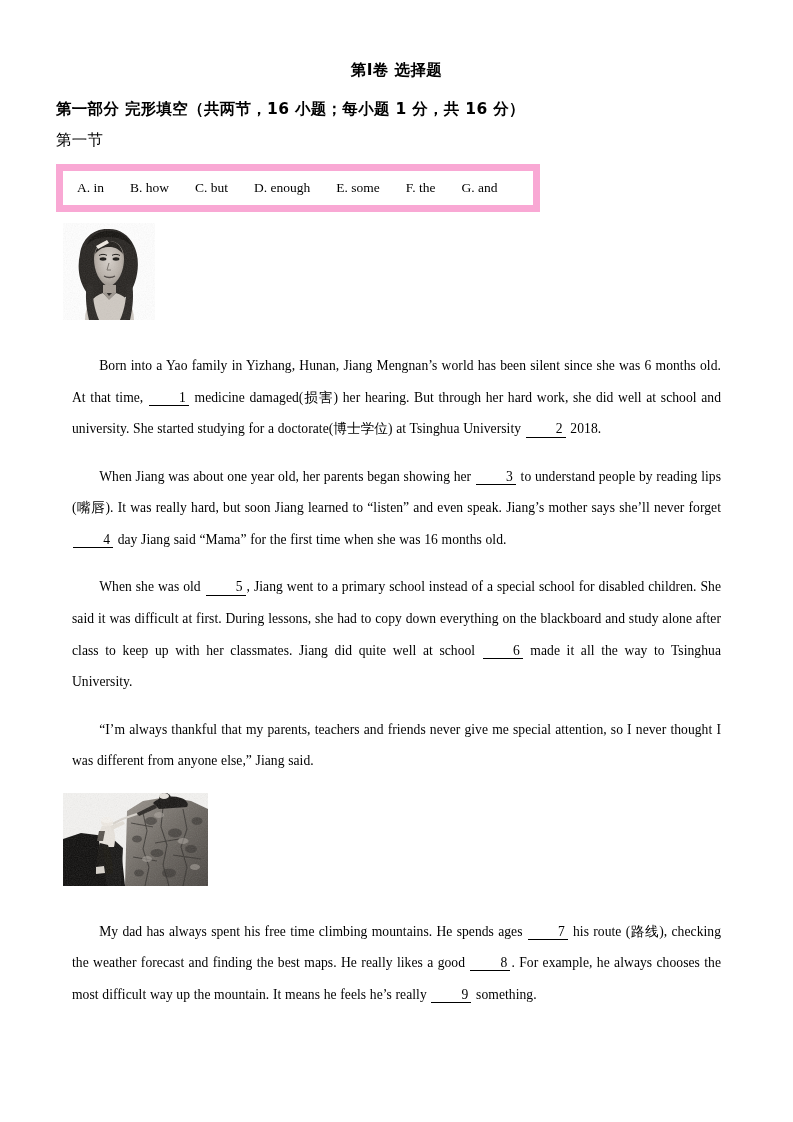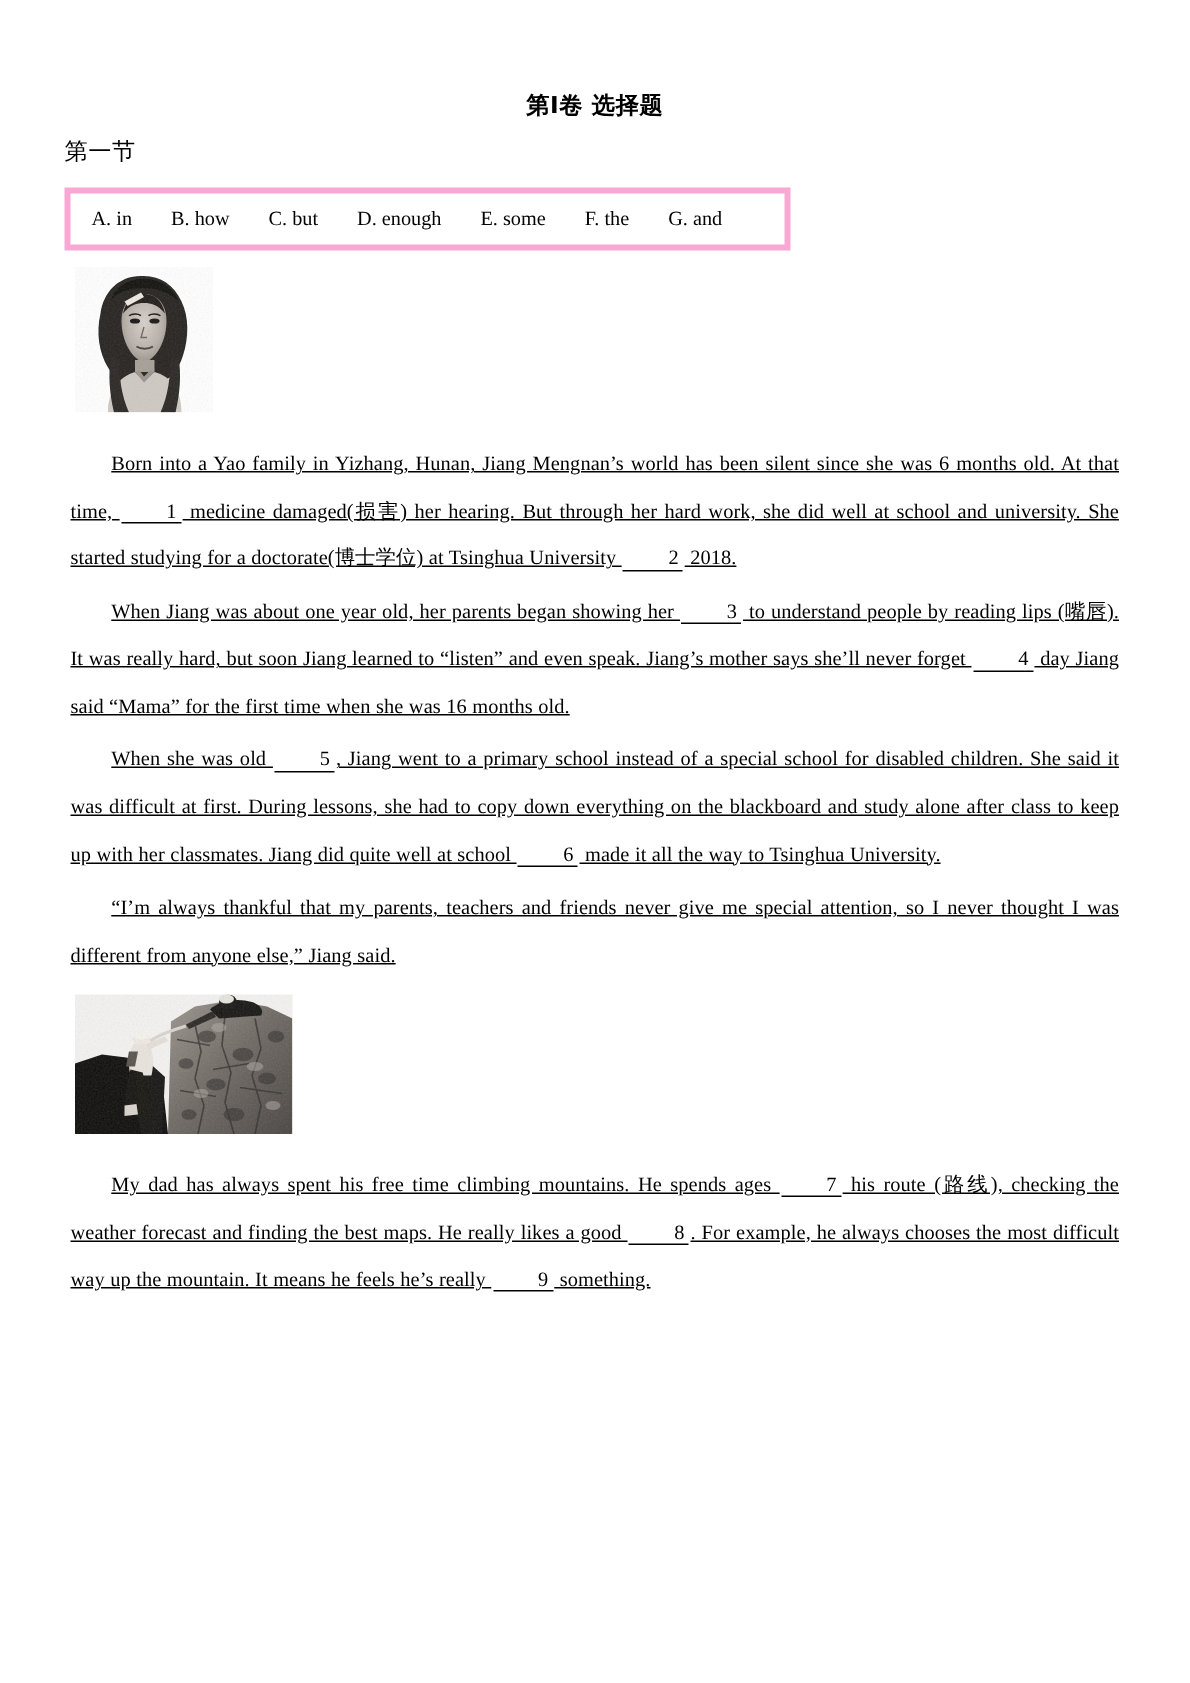--- a/index.html
+++ b/index.html
@@ -14,21 +14,21 @@
     font-family: "Liberation Serif", "DejaVu Serif", serif;
     color: #000000;
     overflow: hidden;
   }
   .page {
     position: absolute;
     left: 0; top: 0;
     width: 793px;
     height: 1122px;
     box-sizing: border-box;
-    padding: 0 43px;
+    padding: 0 56px;
   }
 
   
   .doc-title {
     text-align: center;
     font-size: 15.5px;
     font-weight: bold;
     letter-spacing: 0.4px;
     margin: 0;
     padding-top: 59px;
@@ -64,21 +64,21 @@
     font-size: 13px;
     margin: 0;
     padding-top: 16px;
     line-height: 1.5;
     letter-spacing: 0.1px;
   }
 
   
   .option-box {
     margin-top: 12px;
-    border: 4px solid #f9a8d4;
+    border: 7px solid #f9a8d4;
     width: 484px;
     box-sizing: border-box;
     padding: 9px 14px 9px 14px;
     font-size: 13.5px;
     white-space: nowrap;
     font-family: Liberation Serif, serif;
   }
   .option-box .opt {
     display: inline-block;
   }
@@ -105,26 +105,25 @@
     position: relative;
     overflow: hidden;
     background: #f2f1ef;
     border: 0;
   }
 
   
   .para {
     font-size: 13.6px;
     line-height: 2.32;
-    margin: 4px;
+    margin: 16px;
     text-align: justify;
     text-indent: 2em;
     letter-spacing: 0.05px;
     word-spacing: 0.2px;
-    text-decoration: underline;
   }
   .para.first { padding-top: 14px; }
 
   
   .blank {
     display: inline-block;
     border-bottom: 1.4px solid #000;
     text-align: center;
     min-width: 40px;
     line-height: 1.05;
@@ -133,20 +132,21 @@
   }
   .cn { font-family: "DejaVu Sans", "Liberation Sans", sans-serif; }
 </style>
 </head>
 <body>
 
 <div class="page">
 
   <div class="doc-title cn">第Ⅰ卷  选择题</div>
 
+  <div class="part-heading cn">第一部分  完形填空（共两节，16 小题；每小题 1 分，共 16 分）</div>
 
   <div class="section-heading cn">第一节</div>
 
 
   <div class="option-box">
     <span class="opt">A. in</span><span class="gap"></span><span class="opt">B. how</span><span class="gap"></span><span class="opt">C. but</span><span class="gap"></span><span class="opt">D. enough</span><span class="gap"></span><span class="opt">E. some</span><span class="gap"></span><span class="opt">F. the</span><span class="gap"></span><span class="opt">G. and</span>
   </div>
 
   <div class="figure">
     <div class="photo-portrait">

